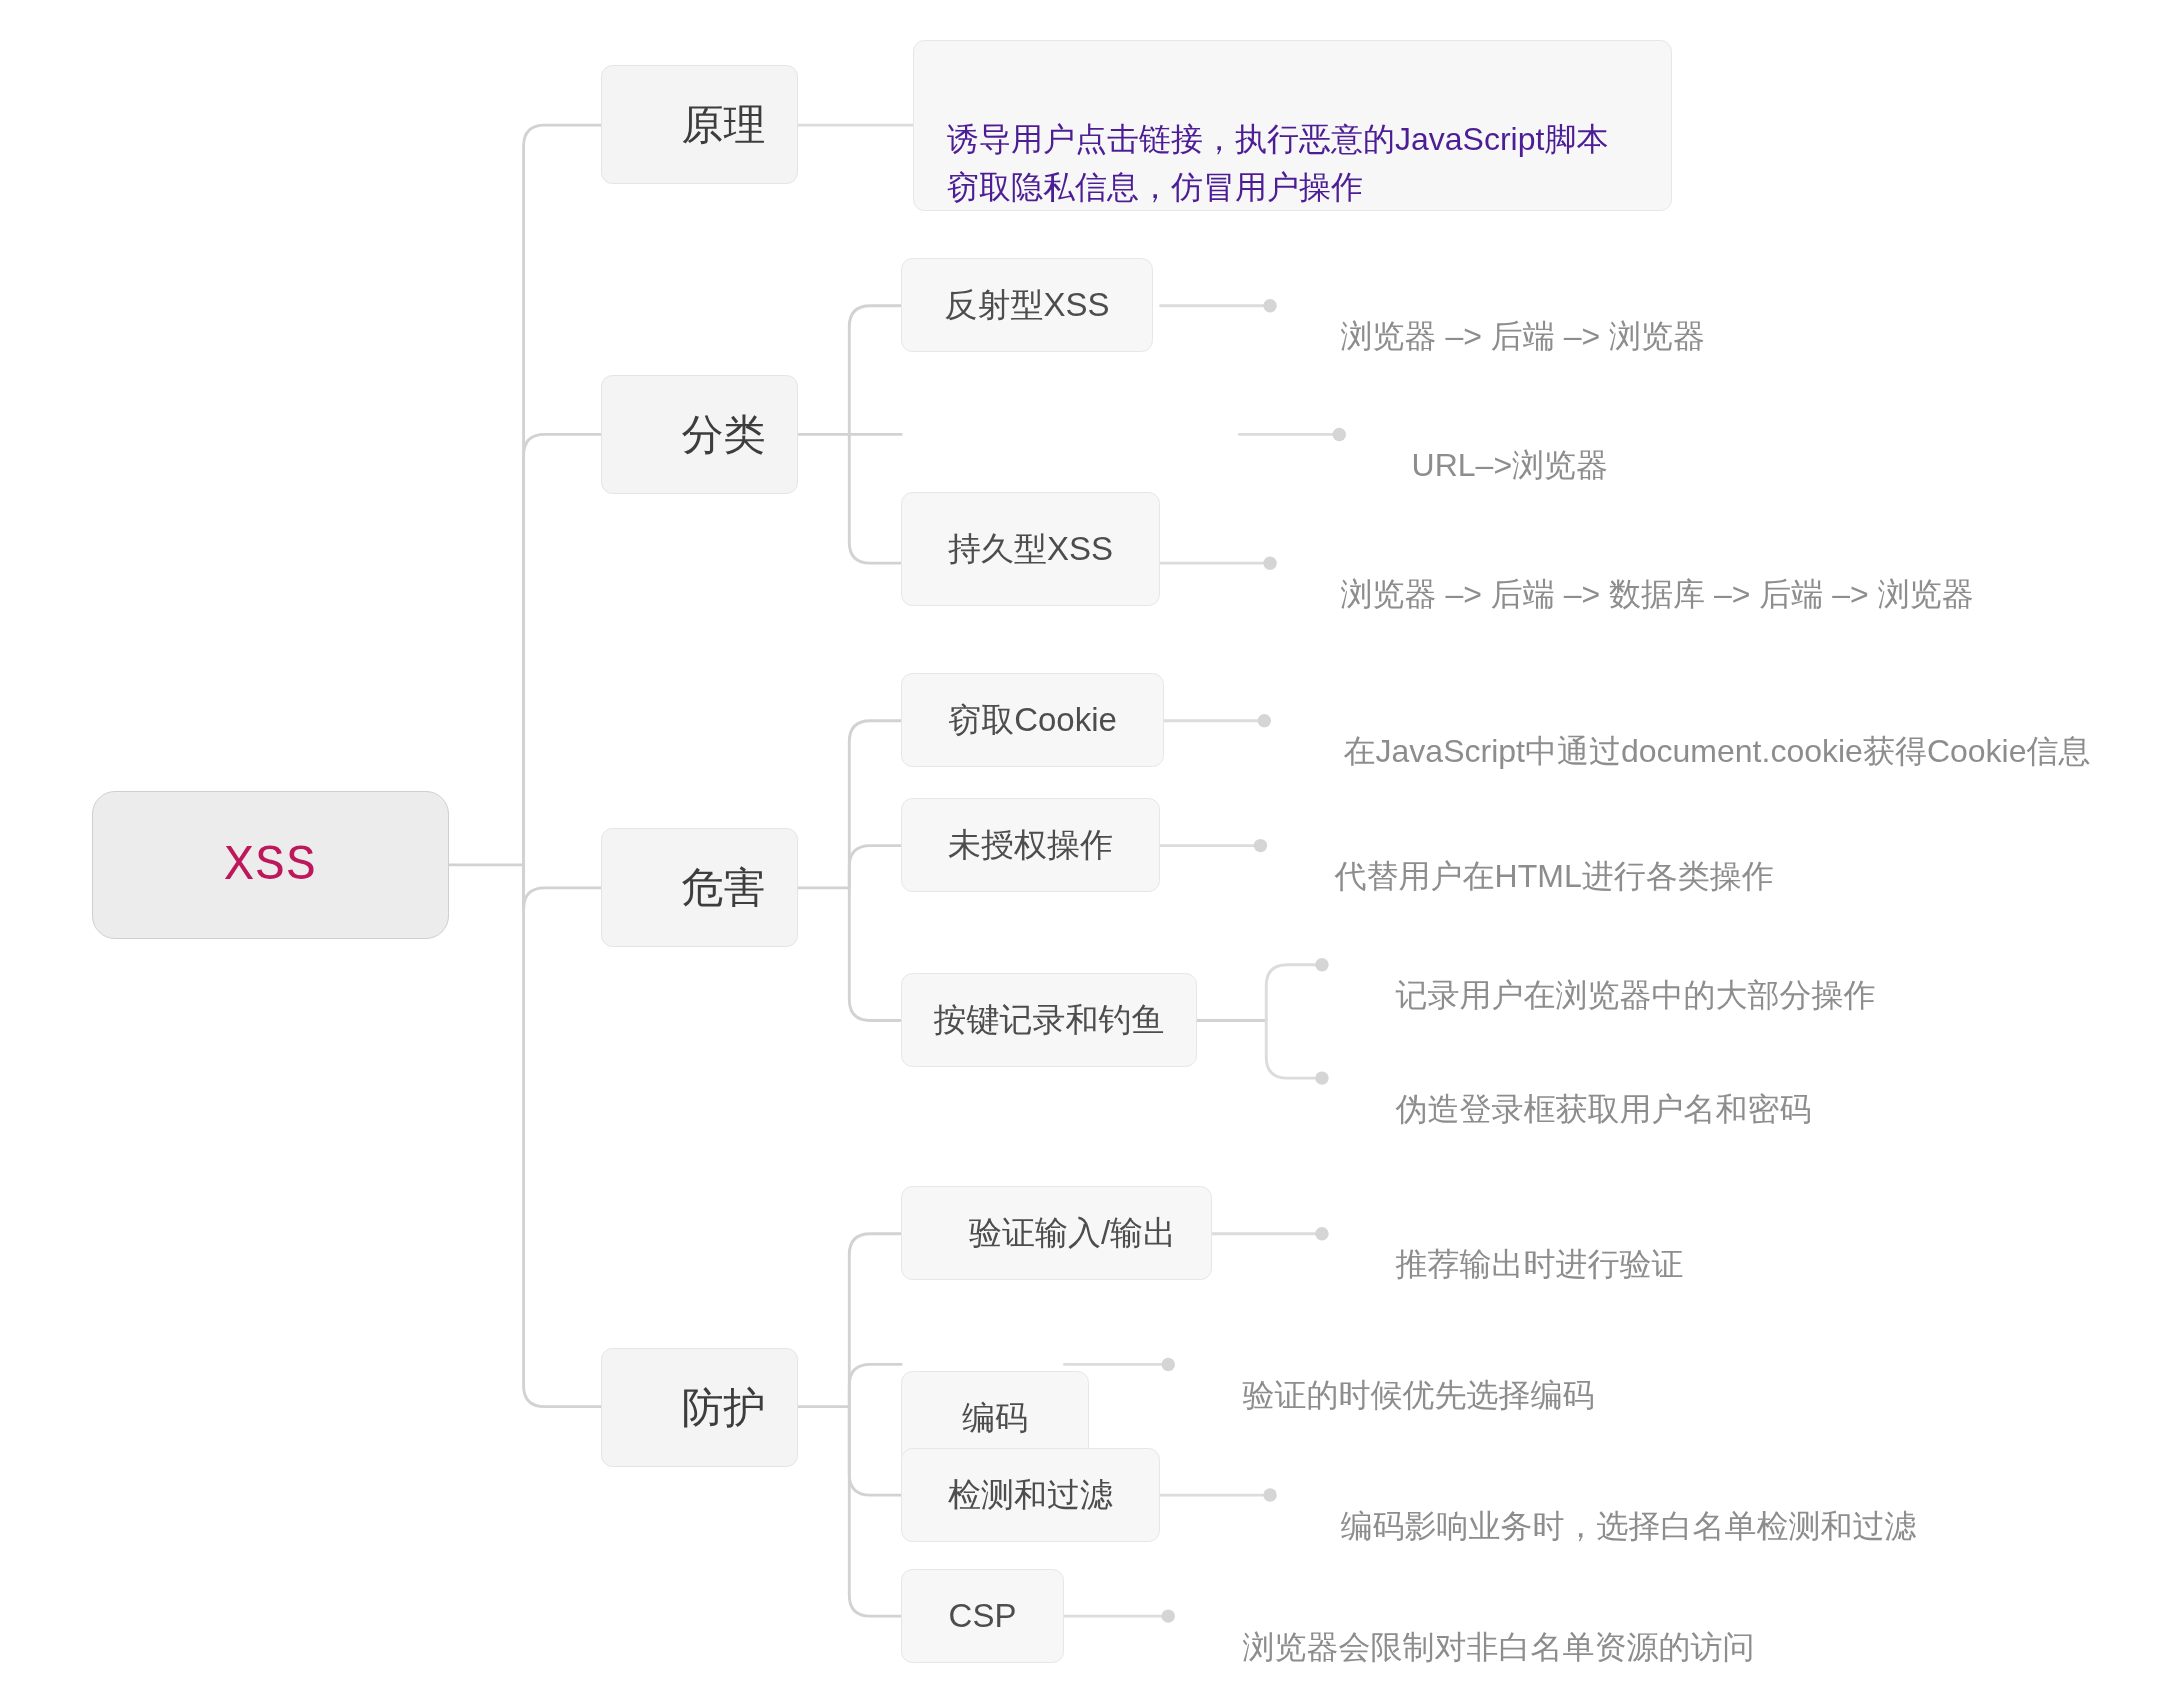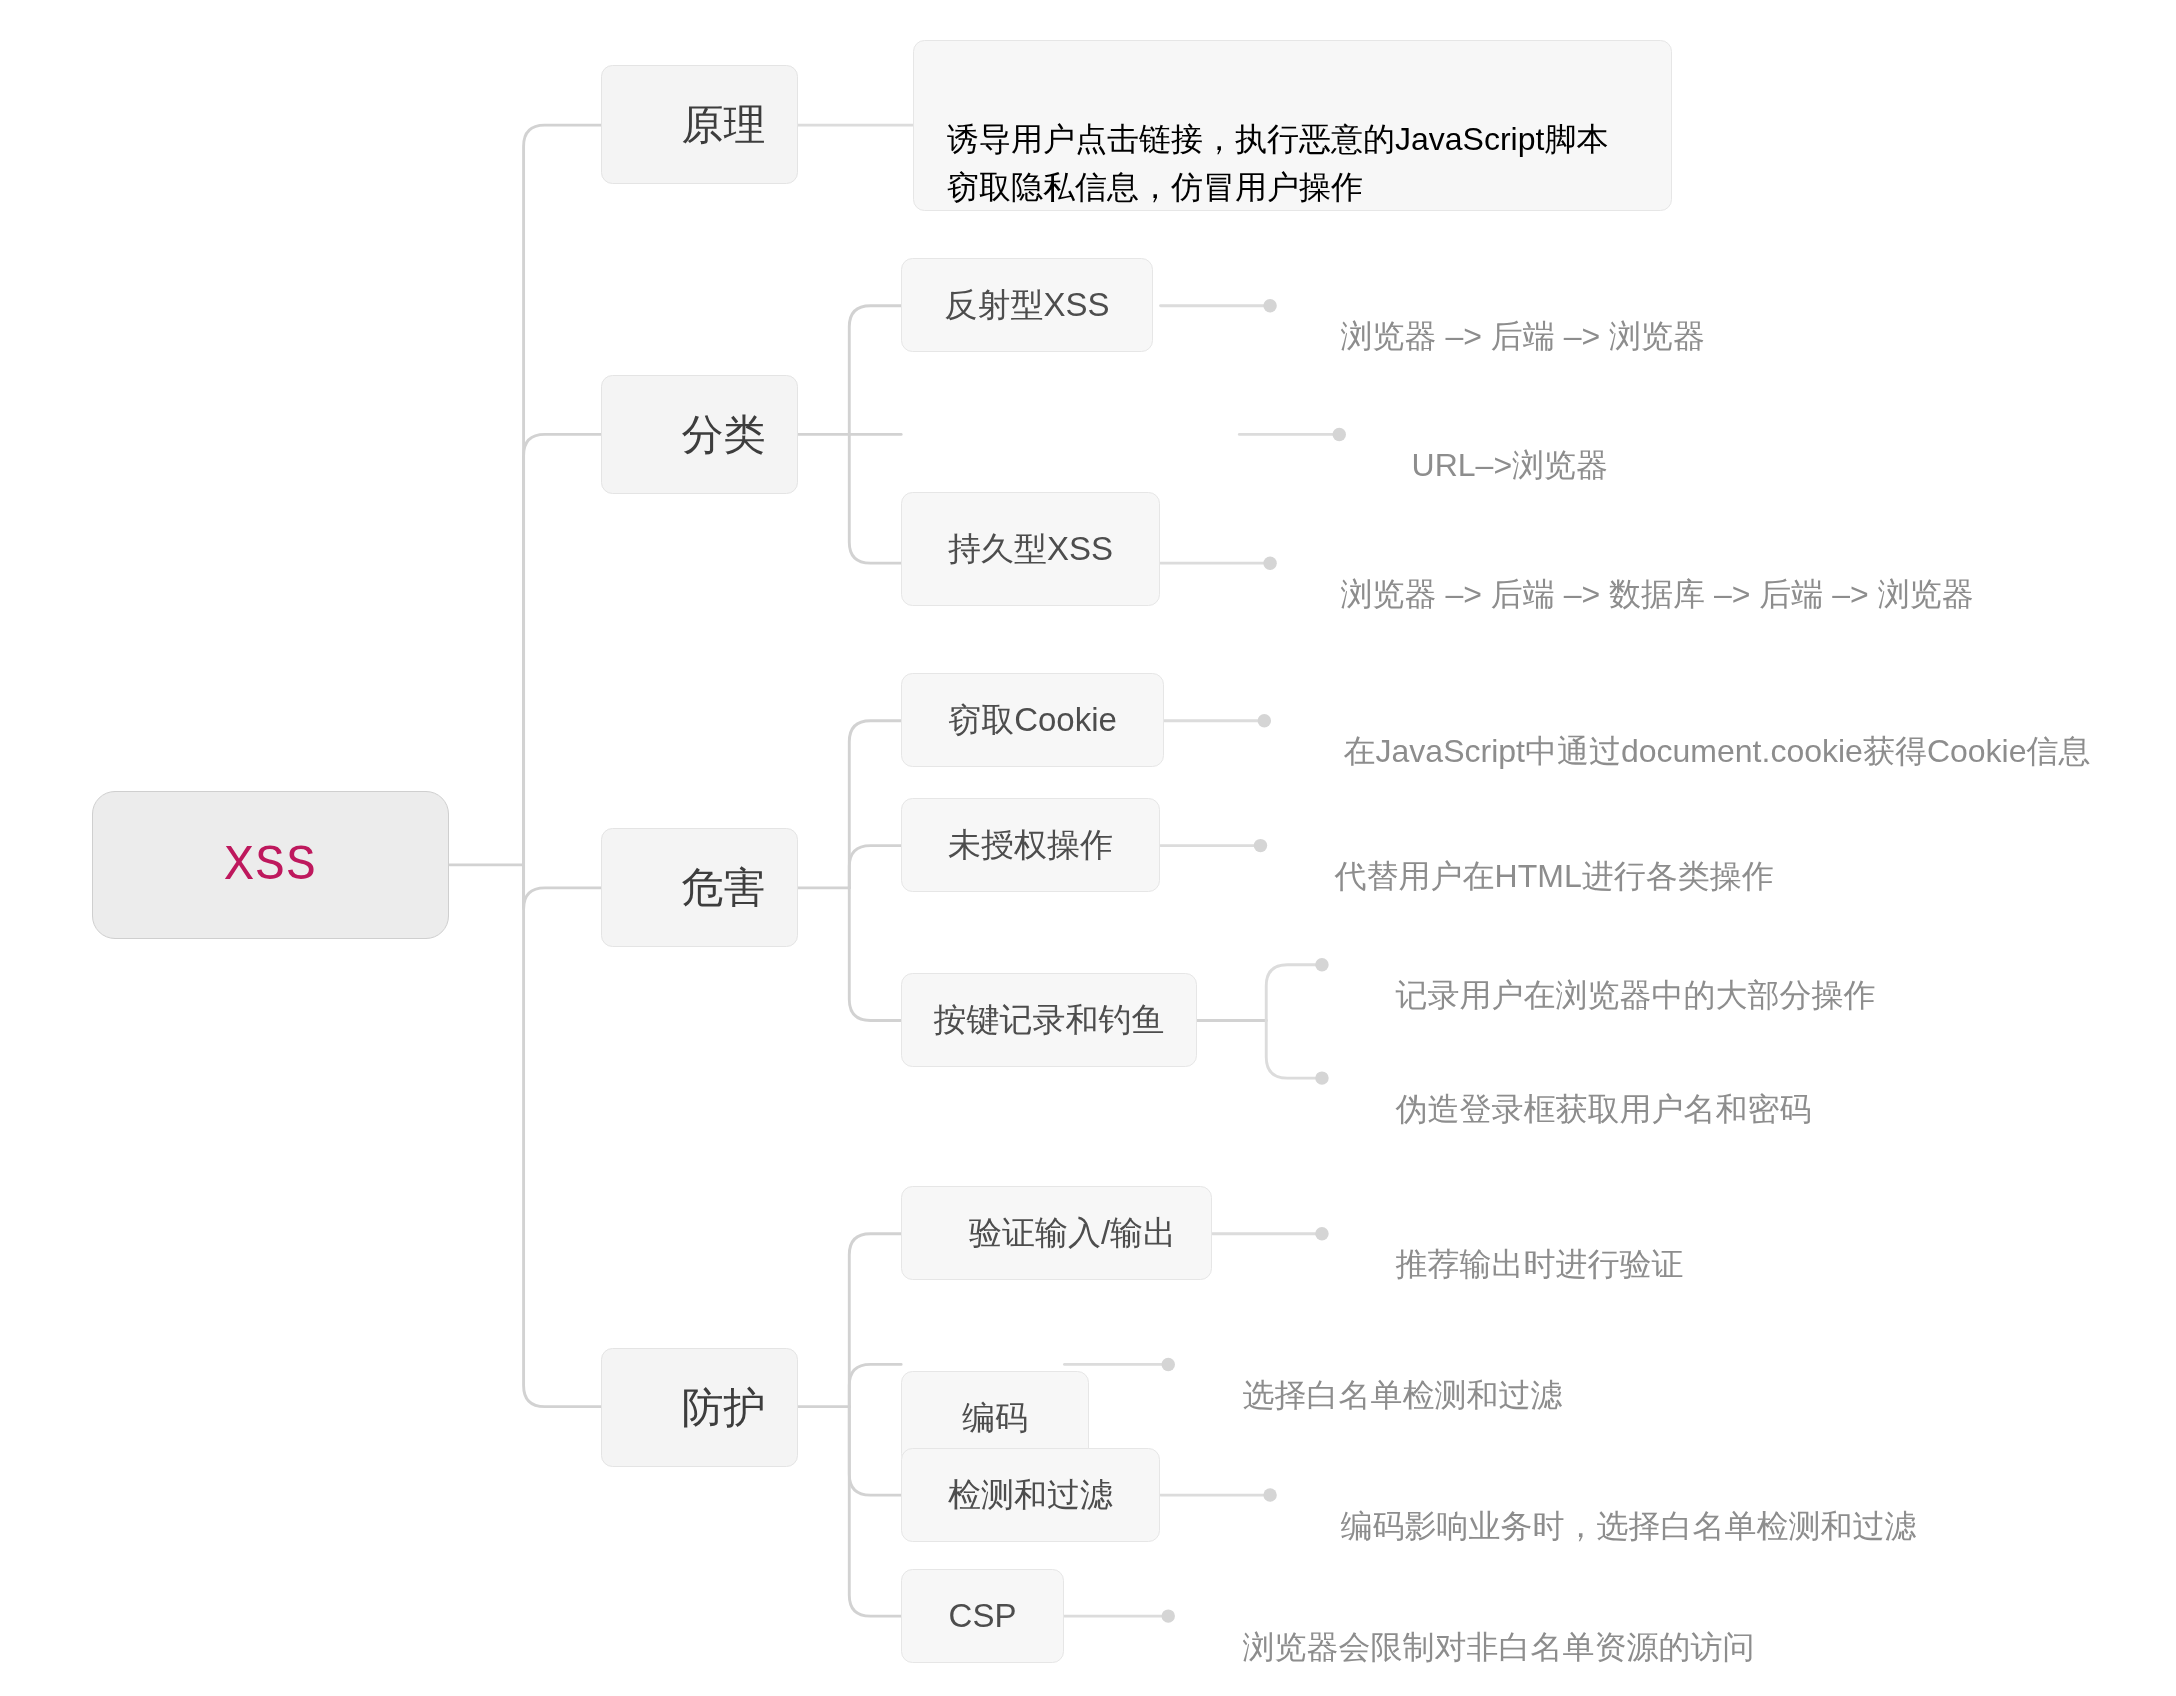--- a/index.html
+++ b/index.html
@@ -92,21 +92,21 @@
     line-height: 1.0;
   }
 
   
   .card {
     position: absolute;
     box-sizing: border-box;
     background: #f7f7f7;
     border: 1.9px solid #e6e6e6;
     border-radius: 11.5px;
-    color: #000000;
+    color: #4c1d95;
     font-size: 32px;
     line-height: 1.52;
     padding: 25px 33px;
     white-space: pre-line;
   }
 </style>
 </head>
 <body>
 
 <div id="canvas">
@@ -237,21 +237,21 @@
     <span>验证输入/输出</span>
   </div>
   <div class="leaf" style="left:1360px; top:1216px;">
     <span>推荐输出时进行验证</span>
   </div>
 
   <div class="node level3" style="left:901px; top:1371px; width:188px; height:94px;font-family:Liberation Serif, serif;">
     <span>编码</span>
   </div>
   <div class="leaf" style="left:1207px; top:1347px;">
-    <span>选择白名单检测和过滤</span>
+    <span>验证的时候优先选择编码</span>
   </div>
 
   <div class="node level3" style="left:901px; top:1448px; width:259px; height:94px;">
     <span>检测和过滤</span>
   </div>
   <div class="leaf" style="left:1305px; top:1478px;">
     <span>编码影响业务时，选择白名单检测和过滤</span>
   </div>
 
   <div class="node level3" style="left:901px; top:1569px; width:163px; height:94px;">

